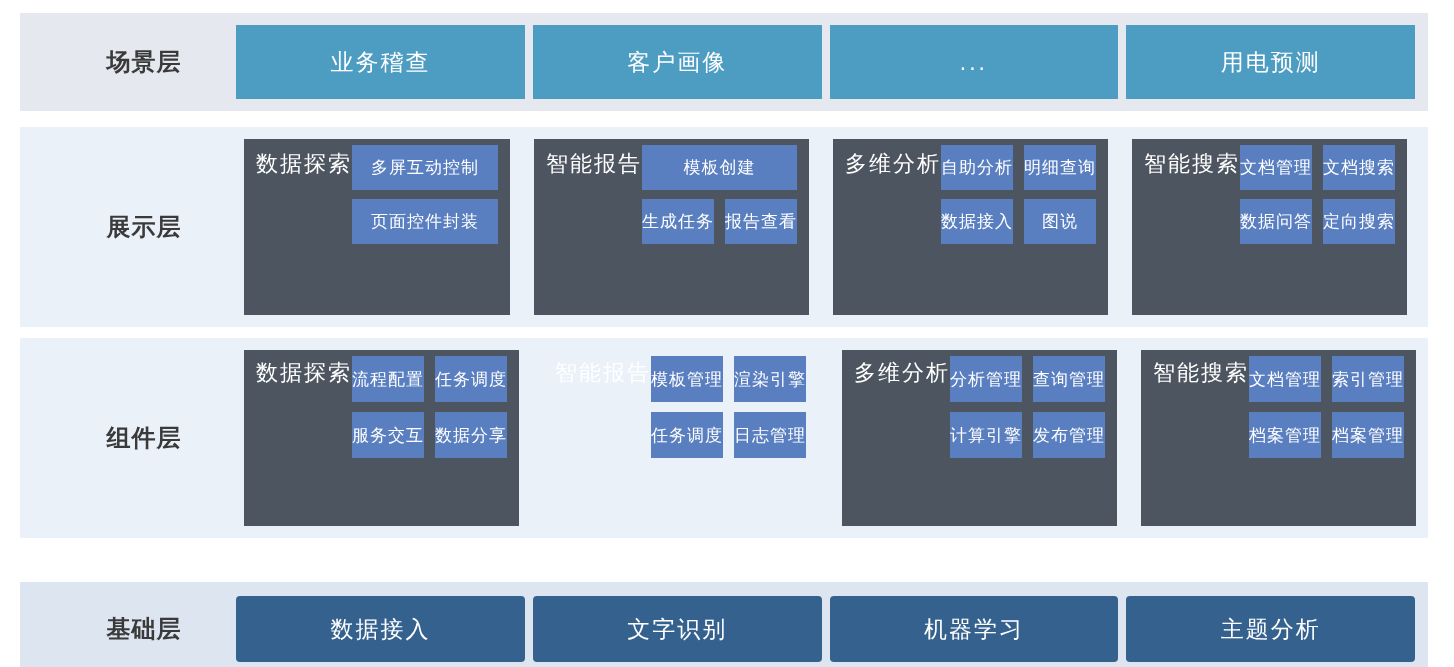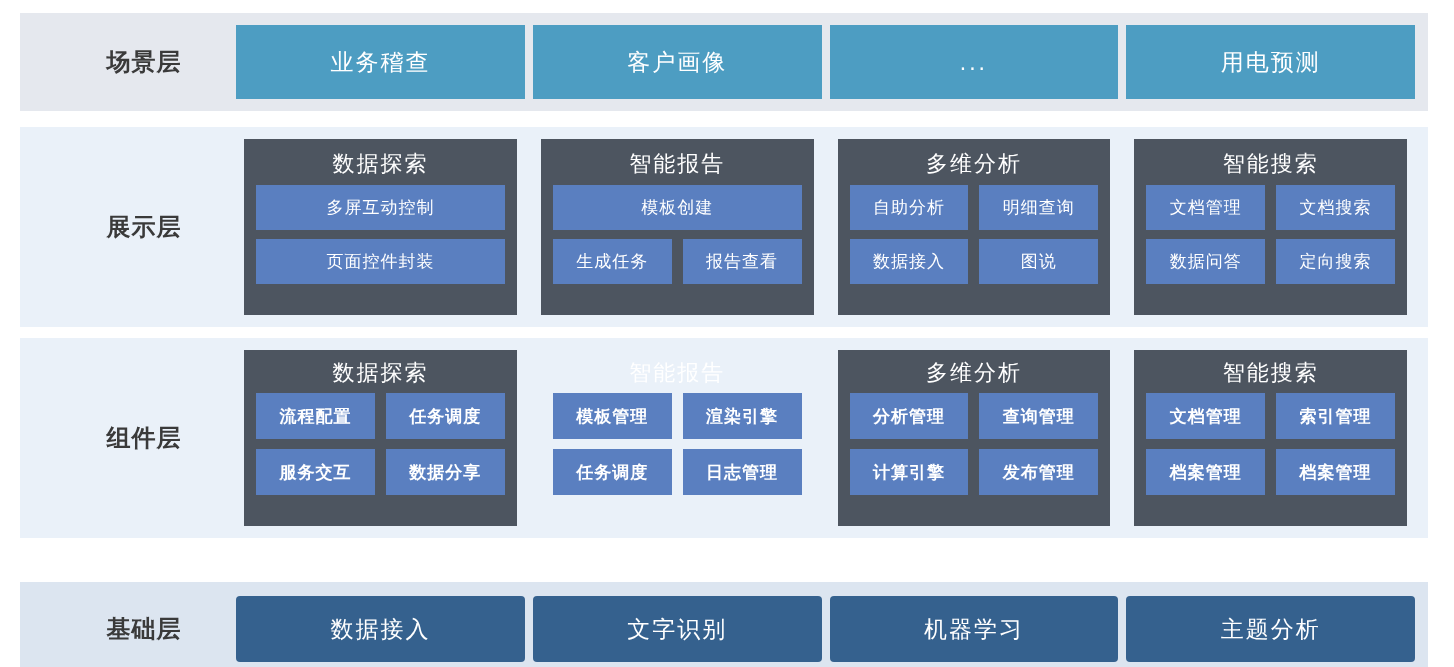--- a/index.html
+++ b/index.html
@@ -40,21 +40,21 @@
     background:#4d9dc2;
     display:flex;align-items:center;justify-content:center;
     color:#ffffff;font-size:23px;letter-spacing:2px;
   }
   .scene-tile.dots{letter-spacing:3px;font-size:23px;}
 
   
   .group{
     flex:1;margin:12px 8px;
     background:#4d5560;
-    display:flex;flex-direction:column;
+    display:flex;flex-direction:row;
     padding:6px 12px 14px 12px;
     box-sizing:border-box;
   }
   .group.ghost{background:transparent;}
   .group-title{
     text-align:center;color:#ffffff;
     font-size:22px;letter-spacing:2px;
     padding:6px 0 9px 0;
     line-height:1.15;
     white-space:nowrap;
@@ -66,21 +66,21 @@
   .chip{
     flex:1;
     background:#5a7fc0;
     color:#ffffff;
     display:flex;align-items:center;justify-content:center;
     font-size:17px;letter-spacing:1px;
     height:45px;
     white-space:nowrap;
   }
   
-  .band-component .chip{height:46px;font-size:17px;font-weight:bold;}
+  .band-component .chip{height:46px;font-size:17px;}
   .band-component .group-title{font-size:22px;padding:4px 0 8px 0;}
   .band-component .chip-rows{gap:10px;}
 
   
   .base-tile{
     flex:1;margin:14px 0;
     background:#35618e;
     border-radius:4px;
     display:flex;align-items:center;justify-content:center;
     color:#ffffff;font-size:23px;letter-spacing:2px;

